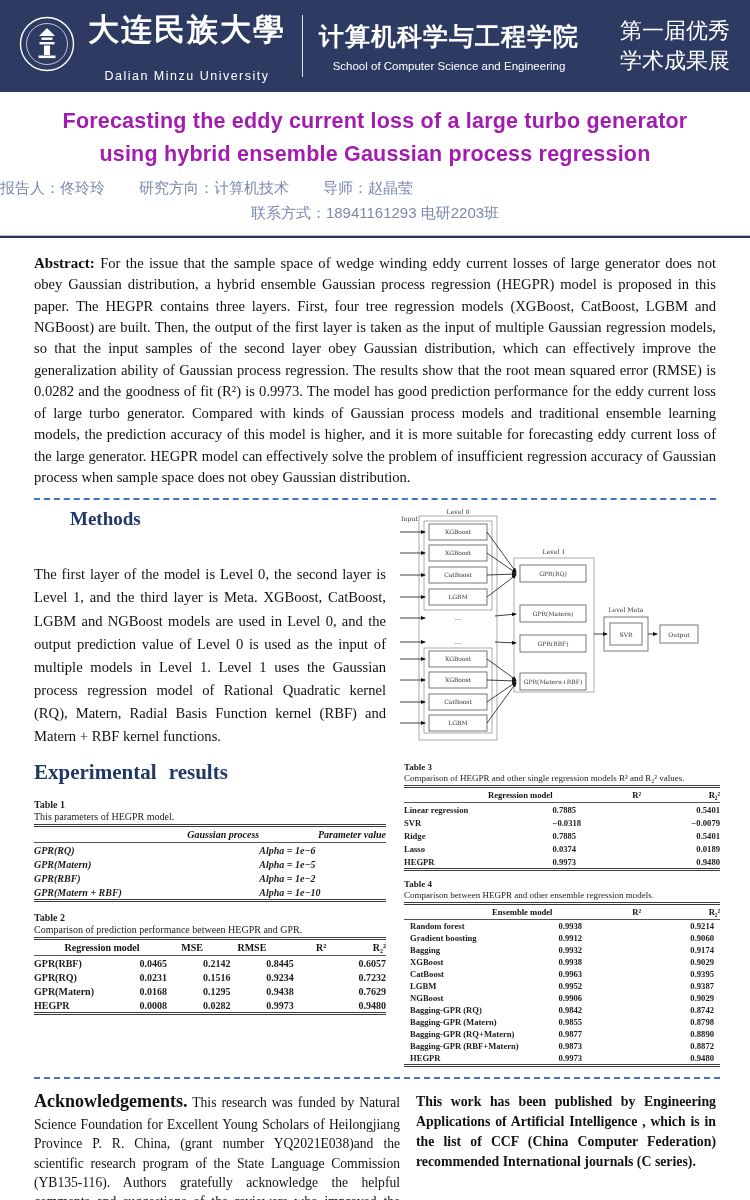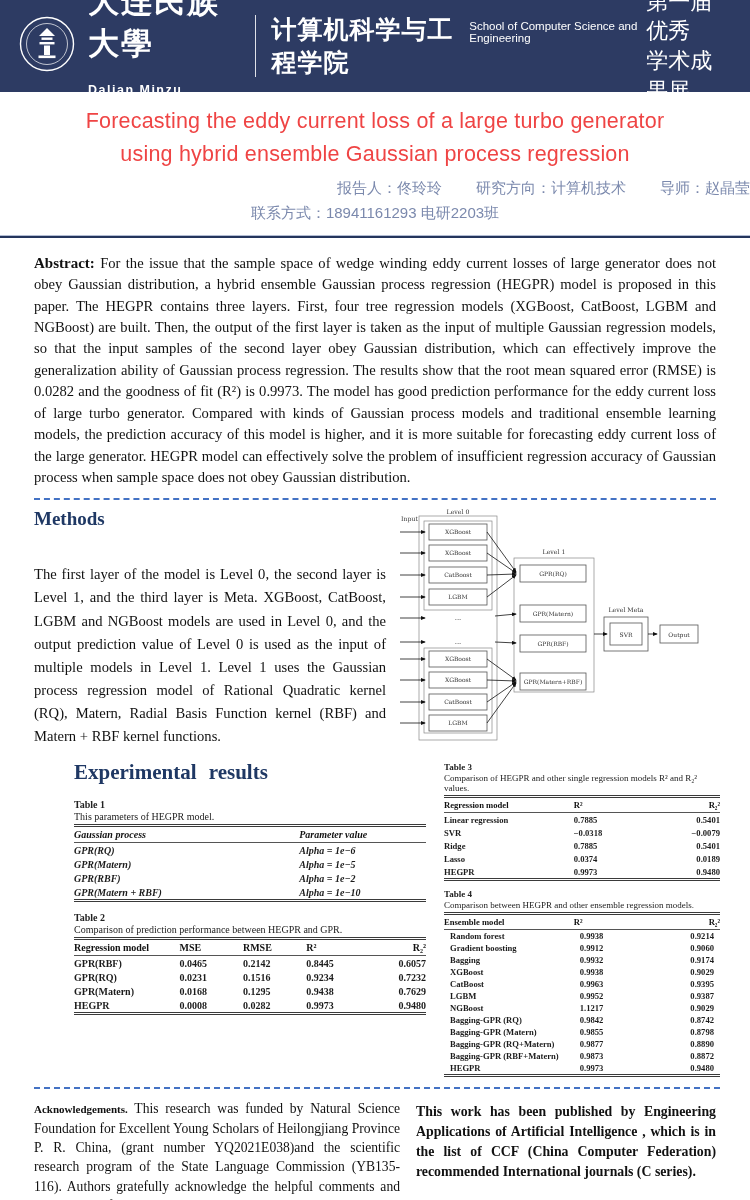--- a/index.html
+++ b/index.html
@@ -10,79 +10,79 @@
     font-family:"Liberation Serif", serif; color:#111;
   }
   
   .banner {
     height:92px; background:#2d3b63; display:flex; align-items:center;
     padding:0 14px 0 18px; color:#fff;
   }
   .seal { flex:0 0 auto; margin-right:12px; }
   .uni-block { display:flex; flex-direction:column; align-items:center; margin-right:14px; }
   .uni-zh { font-size:31px; font-weight:bold; letter-spacing:2px; font-family:"Liberation Serif", serif; }
-  .uni-en { font-size:12.5px; font-weight:bold; letter-spacing:1.5px; margin-top:18px; font-family:"Liberation Sans", sans-serif; }
+  .uni-en { font-size:12.5px; font-weight:normal; letter-spacing:1.5px; margin-top:18px; font-family:"Liberation Sans", sans-serif; }
   .vdiv { width:1px; height:62px; background:rgba(255,255,255,.85); margin:0 16px 0 2px; }
-  .school-block { display:flex; flex-direction:row; }
+  .school-block { display:flex; flex-direction:column;align-items:center; }
   .school-zh { font-size:25px; font-weight:bold; letter-spacing:1px; font-family:"Liberation Sans", sans-serif; }
   .school-en { font-size:11.5px; margin-top:7px; font-family:"Liberation Sans", sans-serif; }
   .expo { margin-left:auto; font-size:22px; line-height:1.35; font-family:Liberation Sans, sans-serif; font-weight:400; padding-right:6px; }
   
   .title-sec { text-align:center; padding-top:13px; }
   .title-line {
-    font-family:"Liberation Sans", sans-serif; font-weight:normal;
-    font-size:21.5px; color:#ef4444; line-height:1.55; letter-spacing:.2px;
+    font-family:"Liberation Sans", sans-serif; font-weight:bold;
+    font-size:21.5px; color:#a21caf; line-height:1.55; letter-spacing:.2px;
   }
   .meta-line { margin-top:7px; font-size:15px; color:#7b89ad;
-    font-family:"Liberation Sans", sans-serif; display:flex; justify-content:flex-end; gap:34px; }
+    font-family:"Liberation Sans", sans-serif; display:flex; justify-content:flex-start; gap:34px; }
   .contact-line { margin-top:6px; font-size:15px; color:#7b89ad; font-family:"Liberation Sans", sans-serif; }
   .rule-heavy { margin-top:12px; height:0; border-top:1px solid #b3bdd3; border-bottom:2px solid #24355c; }
   
   .abstract { padding:14px 34px 0 34px; }
   .abstract p { font-size:14.6px; line-height:1.47; text-align:justify; }
   .abstract b { font-size:15px; }
   .rule-dash { margin:10px 0 0 0; border-top:2px dashed #4472c4; }
   
   .methods-row { display:flex; padding:8px 18px 0 34px; align-items:flex-start; }
   .methods-col { width:352px; flex:0 0 auto; }
-  .sec-head { font-size:19px; font-weight:bold; color:#1f3864; margin-bottom:4px; }
+  .sec-head { font-size:19px; font-weight:bold; color:#1f3864; margin-bottom:4px;margin-left:36px; }
   .methods-col p { font-size:14.6px; line-height:1.58; text-align:justify;margin-top:33px; }
   .diagram-col { flex:1 1 auto; padding-left:12px; }
   .diagram-col svg { display:block; }
   
   .results-sec { padding:12px 30px 0 34px; }
-  .results-grid { display:flex; gap:18px;margin-left:40px; }
+  .results-grid { display:flex; gap:18px; }
   .res-left { width:352px; flex:0 0 auto; }
   .res-right { flex:1 1 auto; padding-top:2px; }
   .res-head { font-size:21px; font-weight:bold; color:#1f3864; word-spacing:7px; margin-bottom:14px; }
   .tlabel { font-weight:bold; font-size:10px; color:#222; }
   .tcap   { font-size:10px; color:#222; margin:1px 0 2px 0; }
   .res-right .tlabel, .res-right .tcap { font-size:9px; }
   table.restable { width:100%; border-collapse:collapse; table-layout:fixed;
     border-top:3px double #3a3a3a; border-bottom:3px double #3a3a3a; }
-  table.restable th { text-align:left; font-weight:bold; border-bottom:1px solid #555; padding:2px 0; }
+  table.restable th { text-align:right; font-weight:bold; border-bottom:1px solid #555; padding:2px 0; }
   table.restable td { padding:1.5px 0; font-weight:bold; color:#1c1c1c; }
   table.t1 { font-size:10px; margin-bottom:10px;font-style:italic; }
   table.t2 { font-size:10px; }
   table.t3 { font-size:8.6px; margin-bottom:8px; }
   table.t4 { font-size:8.6px; }
   table.t4 td { padding:1px 6px; }
   .t1 th:nth-child(1){ width:64%; }
   .t2 th:nth-child(1){ width:30%; } .t2 th:nth-child(2){ width:18%; }
   .t2 th:nth-child(3){ width:18%; } .t2 th:nth-child(4){ width:17%; }
   .t2 th:last-child, .t2 td:last-child { text-align:right; }
   .t3 th:nth-child(1), .t4 th:nth-child(1){ width:47%; }
   .t3 th:nth-child(2), .t4 th:nth-child(2){ width:28%; }
   .t3 th:last-child, .t3 td:last-child,
   .t4 th:last-child, .t4 td:last-child { text-align:right; }
   .tbl2-wrap { margin-top:8px; }
   
   .bottom-row { display:flex; gap:16px; padding:10px 34px 0 34px; align-items:flex-start; }
   .ack { width:366px; flex:0 0 auto; font-size:13.6px; line-height:1.42; text-align:justify; }
-  .ack b { font-size:11px; }
+  .ack b { font-size:18px; }
   .pub { flex:1 1 auto; font-size:13.8px; font-weight:bold; line-height:1.45; text-align:justify; padding-top:3px; }
   
   .dg-label { font-family:"DejaVu Serif", serif; fill:#333; }
 </style>
 </head>
 <body>
 
 <div id="poster">
 
   <div class="banner">
@@ -380,21 +380,21 @@
                 <td>0.9963</td>
                 <td>0.9395</td>
               </tr>
               <tr>
                 <td>LGBM</td>
                 <td>0.9952</td>
                 <td>0.9387</td>
               </tr>
               <tr>
                 <td>NGBoost</td>
-                <td>1.1217</td>
+                <td>0.9906</td>
                 <td>0.9029</td>
               </tr>
               <tr>
                 <td>Bagging-GPR (RQ)</td>
                 <td>0.9842</td>
                 <td>0.8742</td>
               </tr>
               <tr>
                 <td>Bagging-GPR (Matern)</td>
                 <td>0.9855</td>

